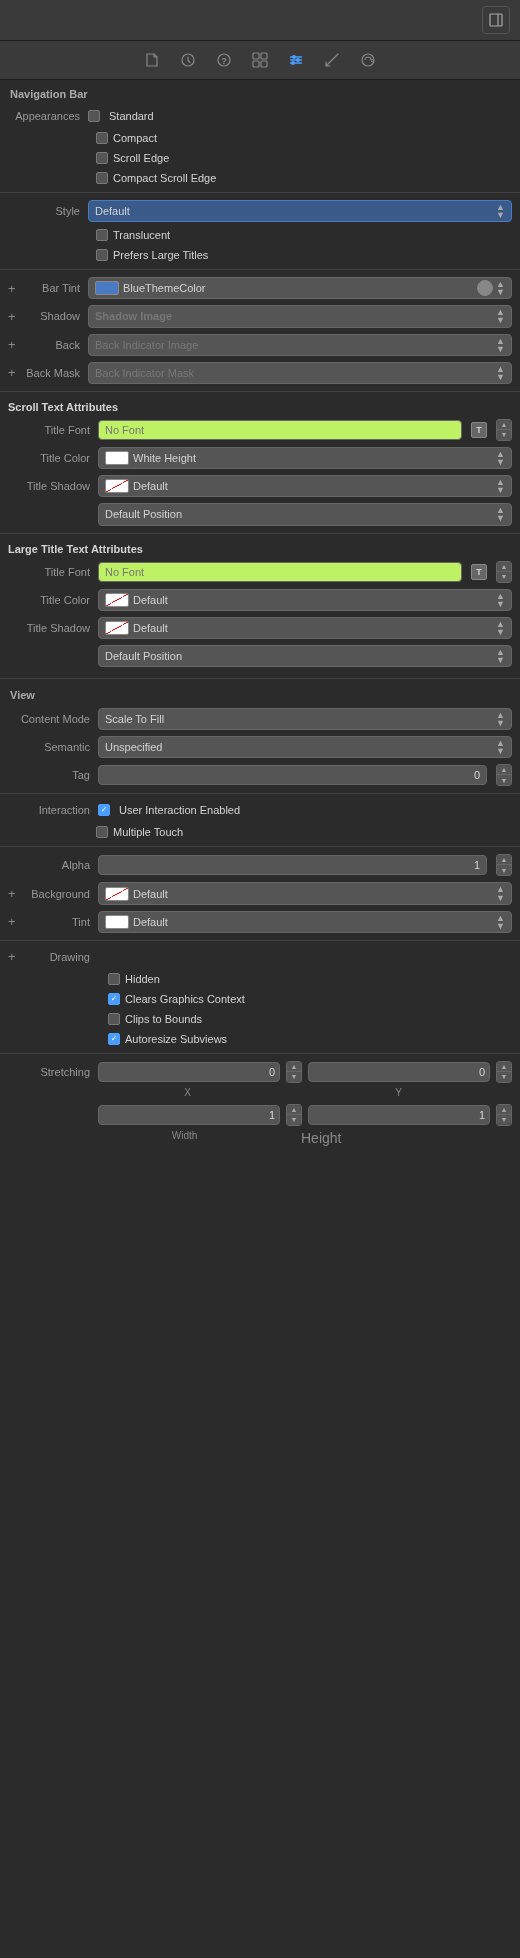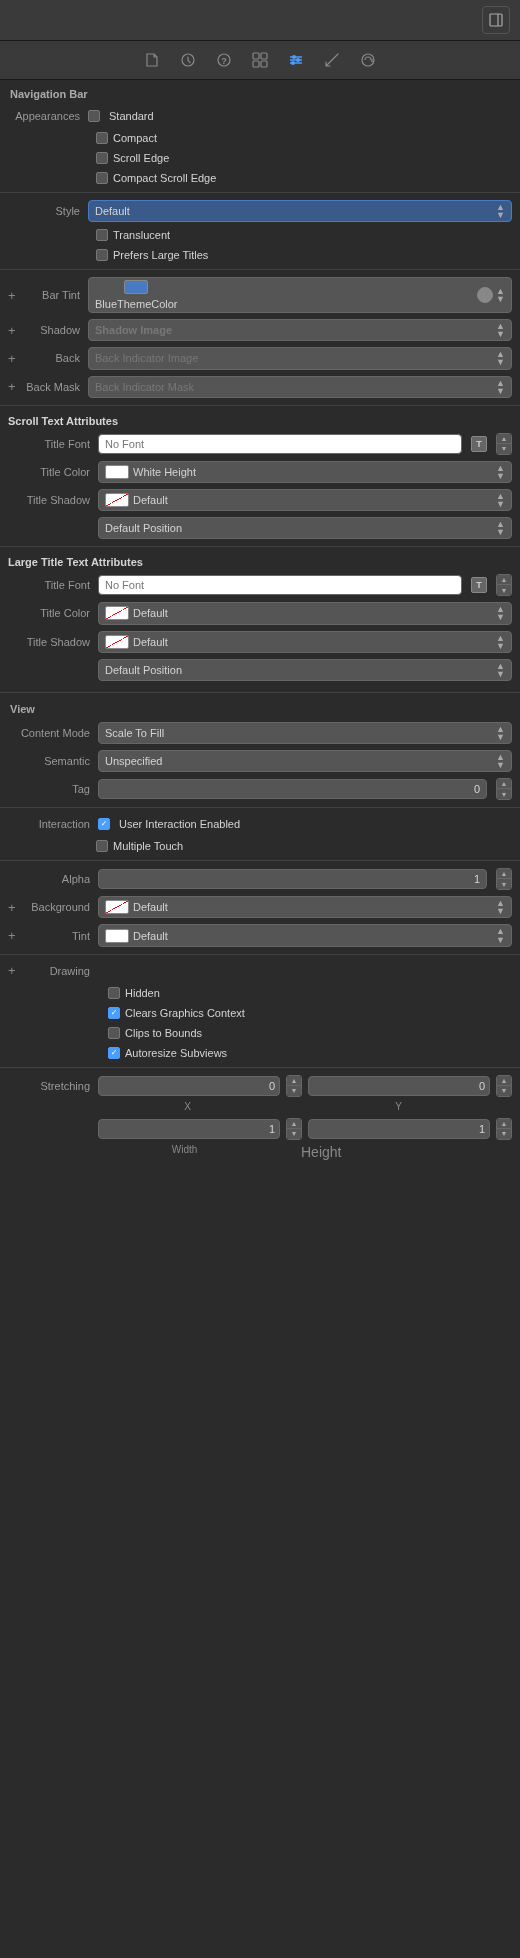--- a/index.html
+++ b/index.html
@@ -156,21 +156,21 @@
       flex-shrink: 0;
     }
     .color-swatch-blue { background: #4a7ac4; }
     .color-swatch-white { background: white; }
     .color-swatch-diagonal {
       background: linear-gradient(to bottom right, white 48%, red 48%, red 52%, white 52%);
     }
 
     .input-field {
       flex: 1;
-      background: #ffffff;
+      background: #bef264;
       border: 1px solid #666;
       border-radius: 4px;
       padding: 2px 6px;
       color: #888;
       font-size: 11px;
       min-height: 20px;
       display: flex;
       align-items: center;
     }
     .input-T-icon {
@@ -350,21 +350,21 @@
 
 <div class="separator-line"></div>
 
 <div class="row">
   <div style="width:14px; flex-shrink:0;">
     <span style="color:#888; font-size:13px; cursor:pointer;">+</span>
   </div>
   <div class="row-label" style="width:66px;">Bar Tint</div>
   <div class="row-content">
     <div class="select-field">
-      <div style="display:flex; align-items:center; gap:4px;flex-direction:column;">
+      <div style="display:flex; align-items:center; gap:4px;">
         <div class="color-swatch color-swatch-blue"></div>
         <span>BlueThemeColor</span>
       </div>
       <div style="display:flex; align-items:center; gap:3px;">
         <div class="color-circle-btn">
           <svg width="10" height="10" viewBox="0 0 10 10">
               <circle cx="5" cy="5" r="4" fill="#888"></circle>
             </svg>
         </div>
         <div class="select-arrow">▲<br>▼</div>

